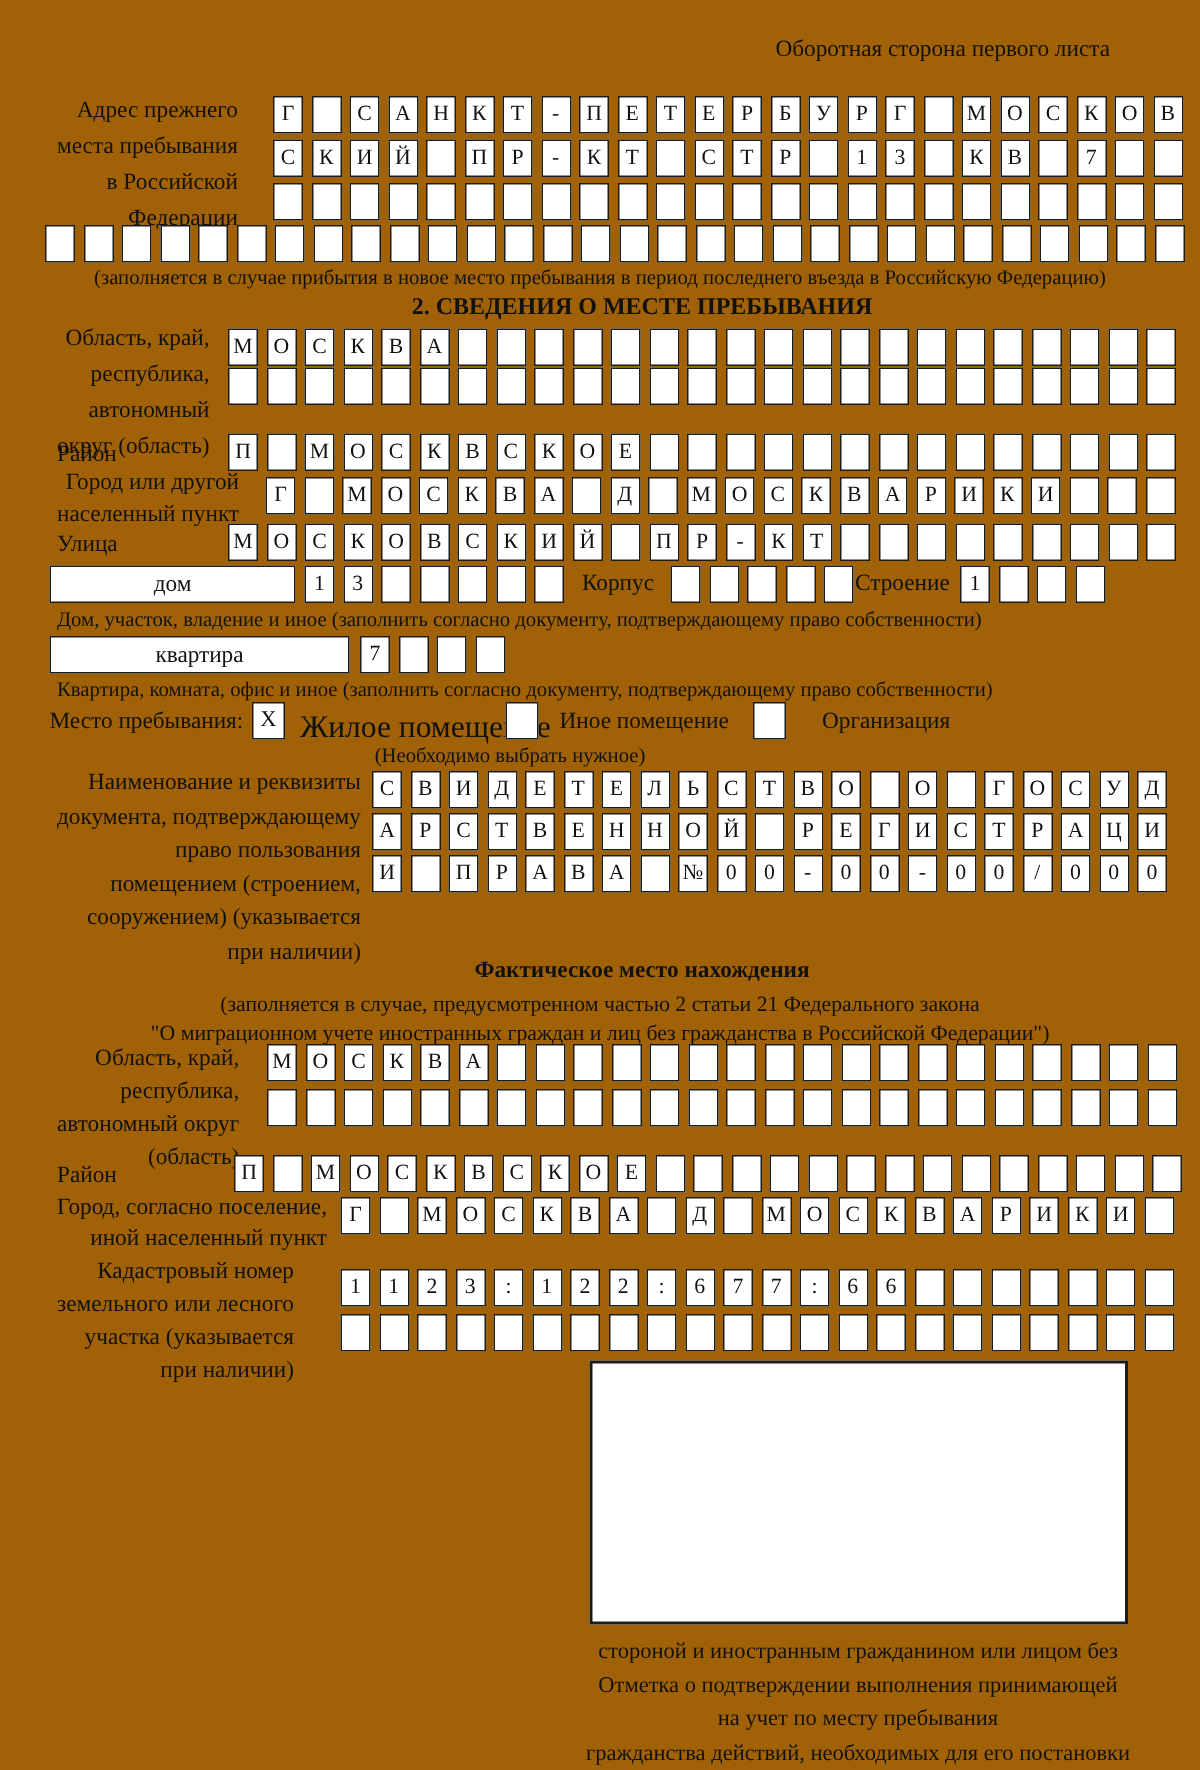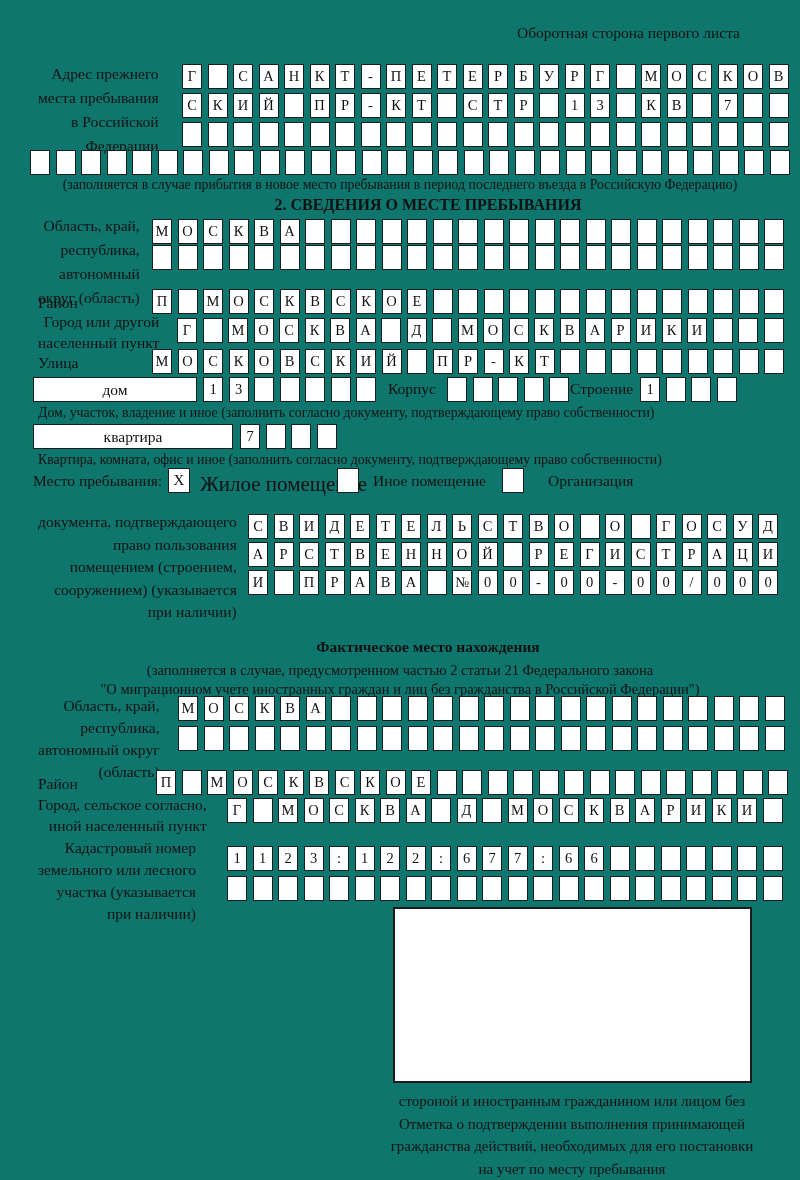--- a/index.html
+++ b/index.html
@@ -1,17 +1,17 @@
 <!DOCTYPE html>
 <html><head>
 <meta charset="utf-8">
 <style>
   html,body{margin:0;padding:0;background:#fff;}
   #page{
-    position:relative;width:800px;height:1180px;background:#0f766e;
+    position:relative;width:800px;height:1180px;background:#a16207;
     font-family:"Liberation Serif","DejaVu Serif",serif;color:#111;overflow:hidden;
   }
   .abs{position:absolute;}
   .lbl{position:absolute;font-size:15.5px;line-height:24px;white-space:nowrap;}
   .lbl span{display:block;text-align:right;}
   .row{position:absolute;display:flex;gap:5.5px;}
   .cell{
     box-sizing:border-box;width:20px;height:25px;border:1.6px solid #1c1c1c;
     display:flex;align-items:center;justify-content:center;
     font-size:14.5px;line-height:1;overflow:hidden;flex:none;background:#fff;
@@ -349,23 +349,25 @@
     </div>
   <div class="cap" style="left:38px;top:452px;">Квартира, комната, офис и иное (заполнить согласно документу, подтверждающему право собственности)</div>
 
   <div class="abs" style="left:33px;top:472px;font-size:15.5px;">Место пребывания:</div>
   <div class="checkbox" style="left:168px;top:468px;">X</div>
   <div class="abs" style="left:200px;top:472px;font-size:21px;">Жилое помещение</div>
   <div class="checkbox" style="left:337px;top:468px;"></div>
   <div class="abs" style="left:373px;top:472px;font-size:15.5px;">Иное помещение</div>
   <div class="checkbox" style="left:502px;top:468px;"></div>
   <div class="abs" style="left:548px;top:472px;font-size:15.5px;">Организация</div>
+  <div class="abs small" style="left:200px;top:496px;width:280px;text-align:center;">(Необходимо выбрать нужное)</div>
 
   <div class="lbl" style="left:38px;top:511px;line-height:22.5px;">
-    <span>документа, подтверждающего</span>
+    <span>Наименование и реквизиты</span>
+    <span>документа, подтверждающему</span>
     <span>право пользования</span>
     <span>помещением (строением,</span>
     <span>сооружением) (указывается</span>
     <span>при наличии)</span>
   </div>
   <div class="row" style="left:248px;top:514px;">
       <span class="cell">С</span>
       <span class="cell">В</span>
       <span class="cell">И</span>
       <span class="cell">Д</span>
@@ -522,21 +524,21 @@
       <span class="cell"></span>
       <span class="cell"></span>
       <span class="cell"></span>
       <span class="cell"></span>
       <span class="cell"></span>
       <span class="cell"></span>
       <span class="cell"></span>
     </div>
 
   <div class="lbl" style="left:38px;top:794px;line-height:21px;">
-    <span>Город, сельское согласно,</span>
+    <span>Город, согласно поселение,</span>
     <span>иной населенный пункт</span>
   </div>
   <div class="row" style="left:227px;top:798px;">
       <span class="cell">Г</span>
       <span class="cell"></span>
       <span class="cell">М</span>
       <span class="cell">О</span>
       <span class="cell">С</span>
       <span class="cell">К</span>
       <span class="cell">В</span>
@@ -609,17 +611,17 @@
       <span class="cell"></span>
       <span class="cell"></span>
       <span class="cell"></span>
       <span class="cell"></span>
     </div>
 
   <div class="stampbox" style="left:393px;top:907px;width:359px;height:176px;"></div>
   <div class="stampcap" style="left:352px;top:1090px;width:440px;">
     <span>стороной и иностранным гражданином или лицом без</span>
     <span>Отметка о подтверждении выполнения принимающей</span>
+    <span>на учет по месту пребывания</span>
     <span>гражданства действий, необходимых для его постановки</span>
-    <span>на учет по месту пребывания</span>
   </div>
 
 </div>
 
 </body></html>

